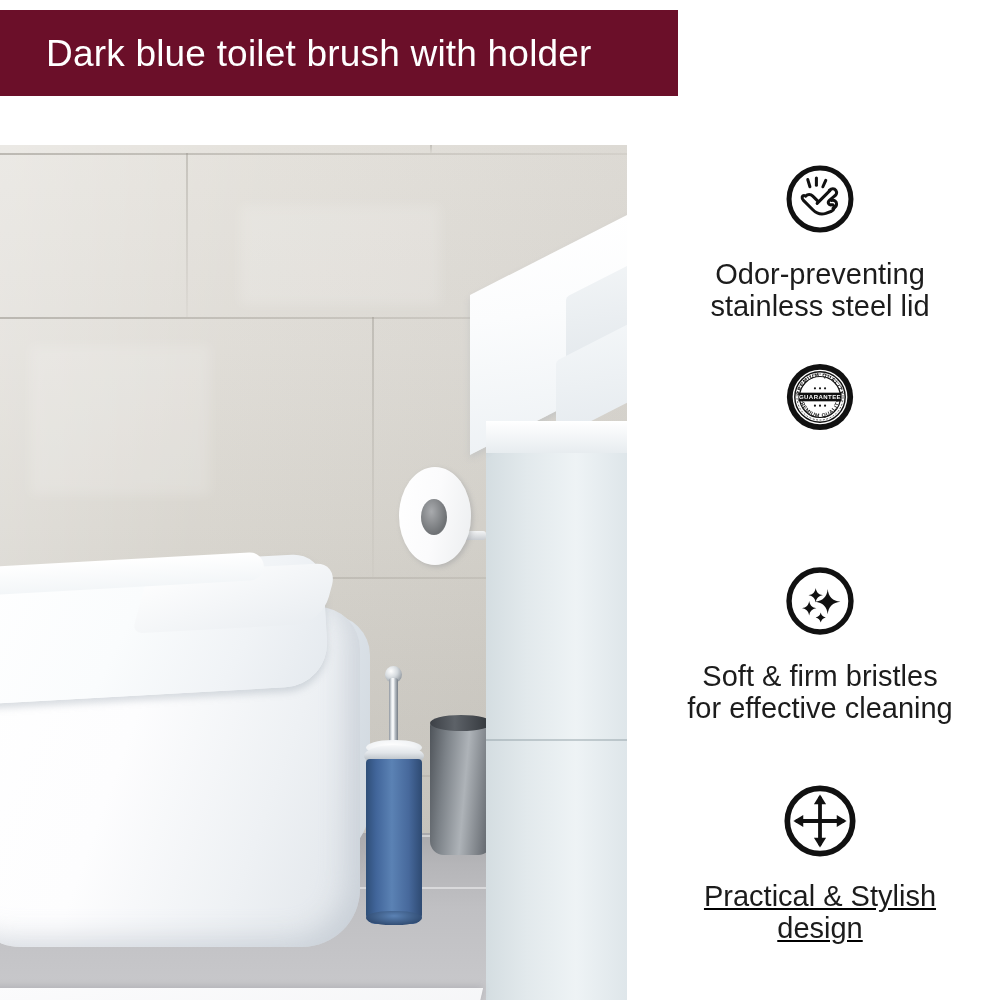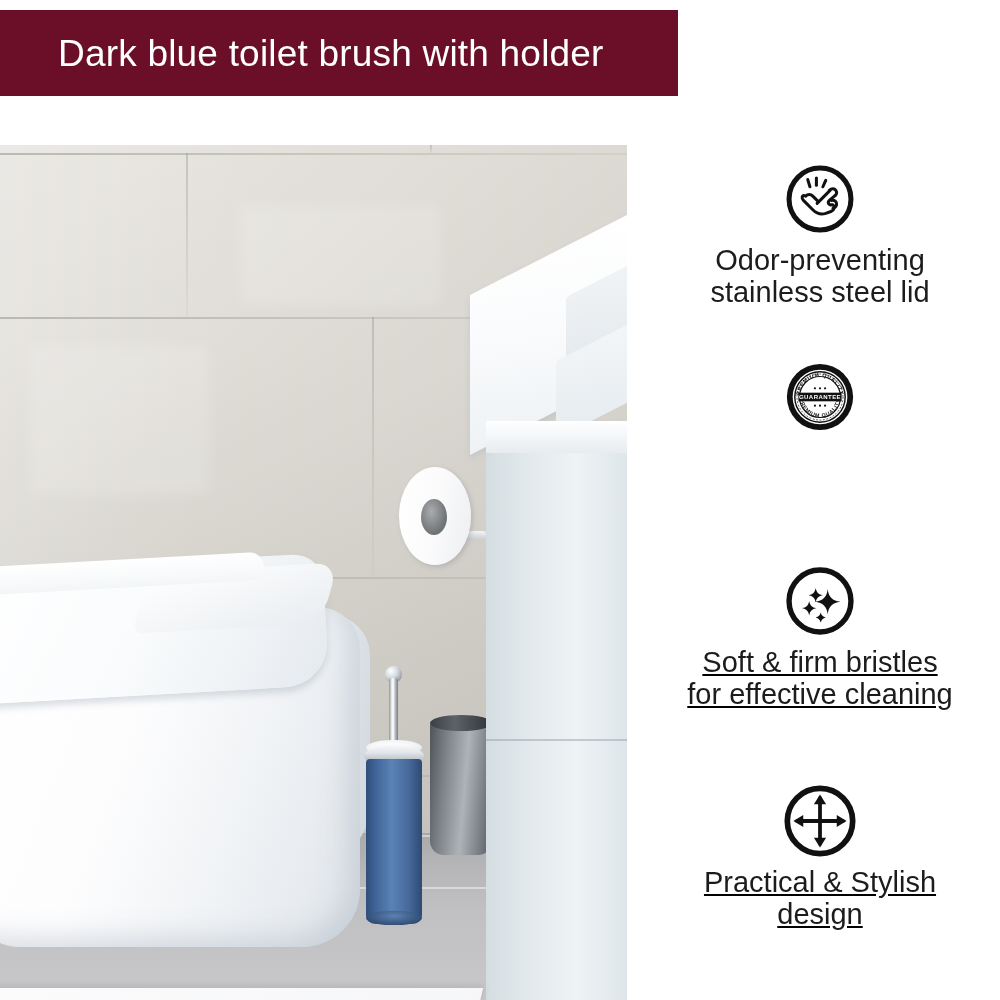--- a/index.html
+++ b/index.html
@@ -25,21 +25,21 @@
     height: 86px;
     background: #6b0f29;
     display: flex;
     align-items: center;
   }
   #header-title {
     color: #ffffff;
     font-size: 37px;
     font-weight: 400;
     letter-spacing: 0.2px;
-    padding-left: 58px;
+    padding-left: 46px;
     line-height: 1;
     white-space: nowrap;
   }
 
   
   #photo-panel {
     position: absolute;
     left: 0;
     top: 145px;
     width: 627px;
@@ -340,27 +340,27 @@
     display: flex;
     justify-content: center;
     align-items: center;
     height: 78px;
   }
   .feature-label {
     font-size: 29px;
     color: #1c1c1c;
     line-height: 1.12;
     font-weight: 400;
-    margin-top: 6px;
+    margin-top: 20px;
     white-space: pre-line;
   }
 
   #feature-0 { top: 10px; }
   #feature-1 { top: 208px; }
-  #feature-2 { top: 412px; text-decoration: underline; }
+  #feature-2 { top: 412px; }
   #feature-3 { top: 632px; text-decoration: underline; }
 </style>
 </head>
 <body>
 
 <div id="header-banner">
   <div id="header-title">Dark blue toilet brush with holder</div>
 </div>
 
 <div id="photo-panel">

